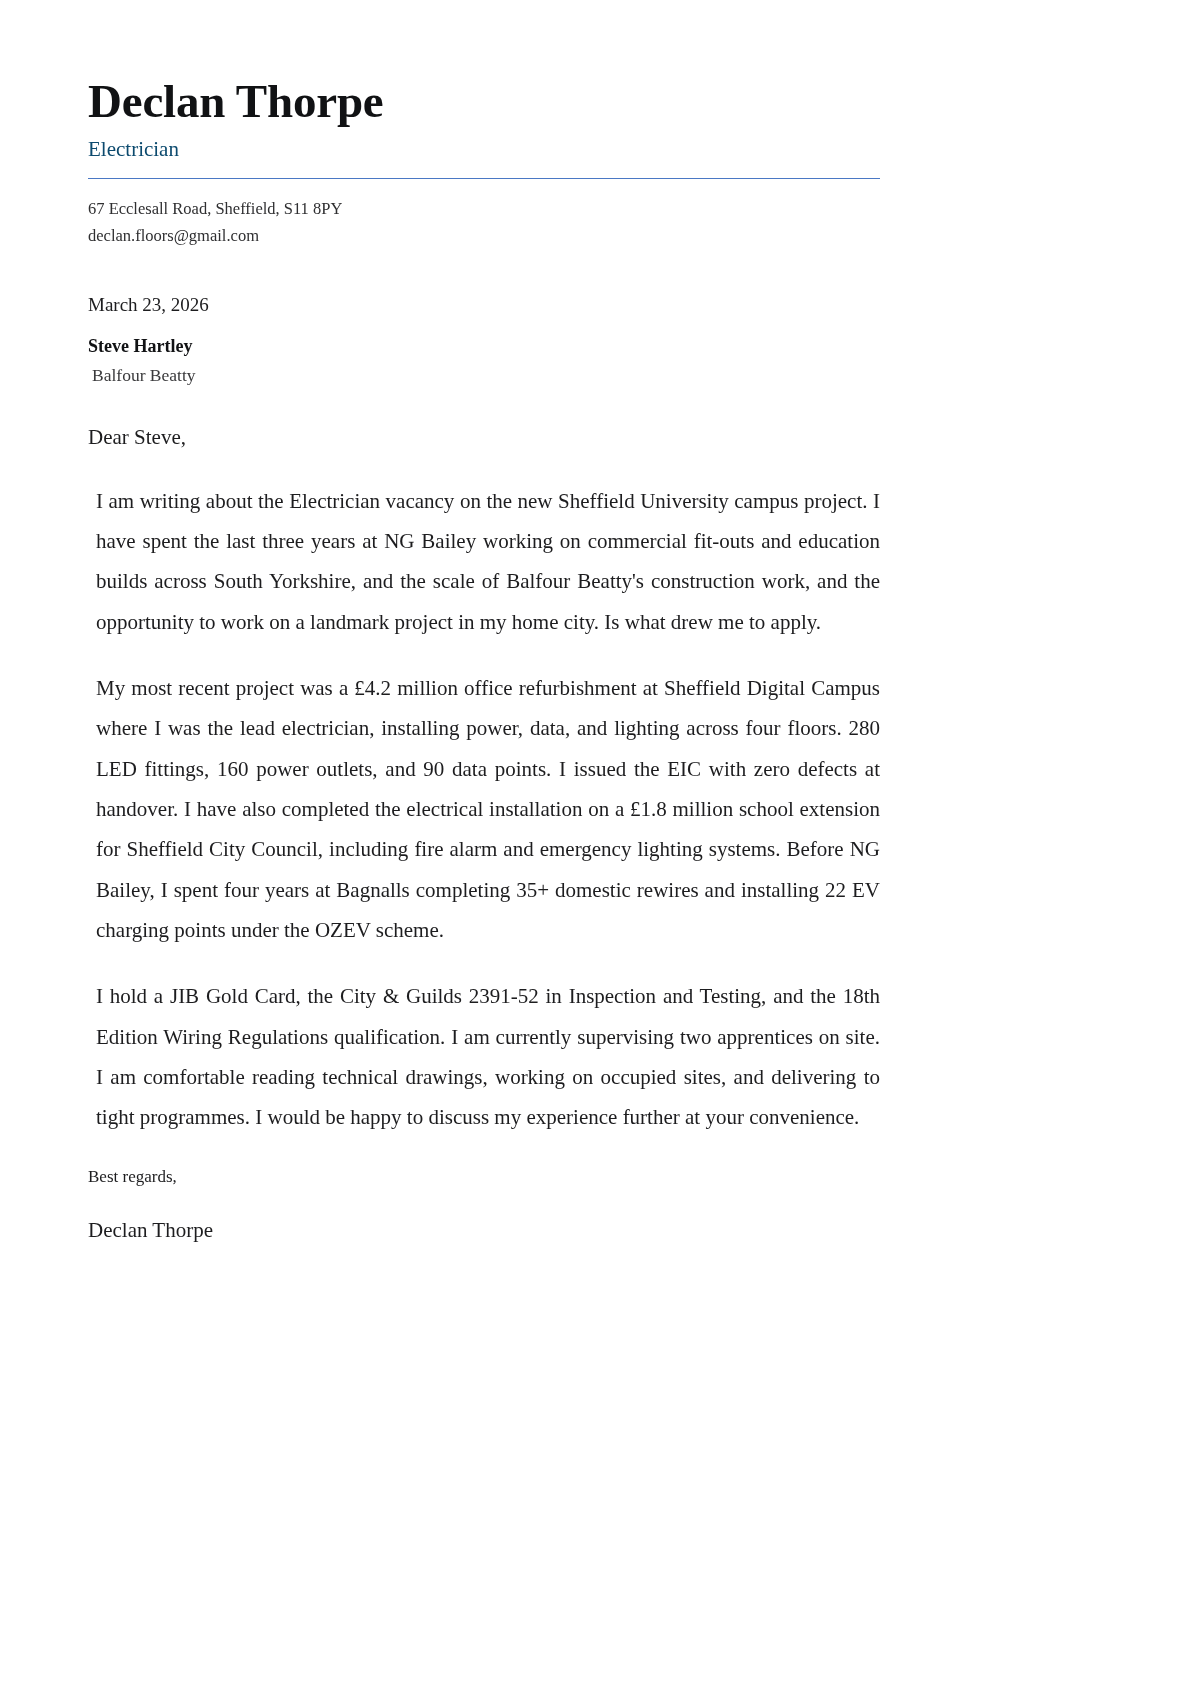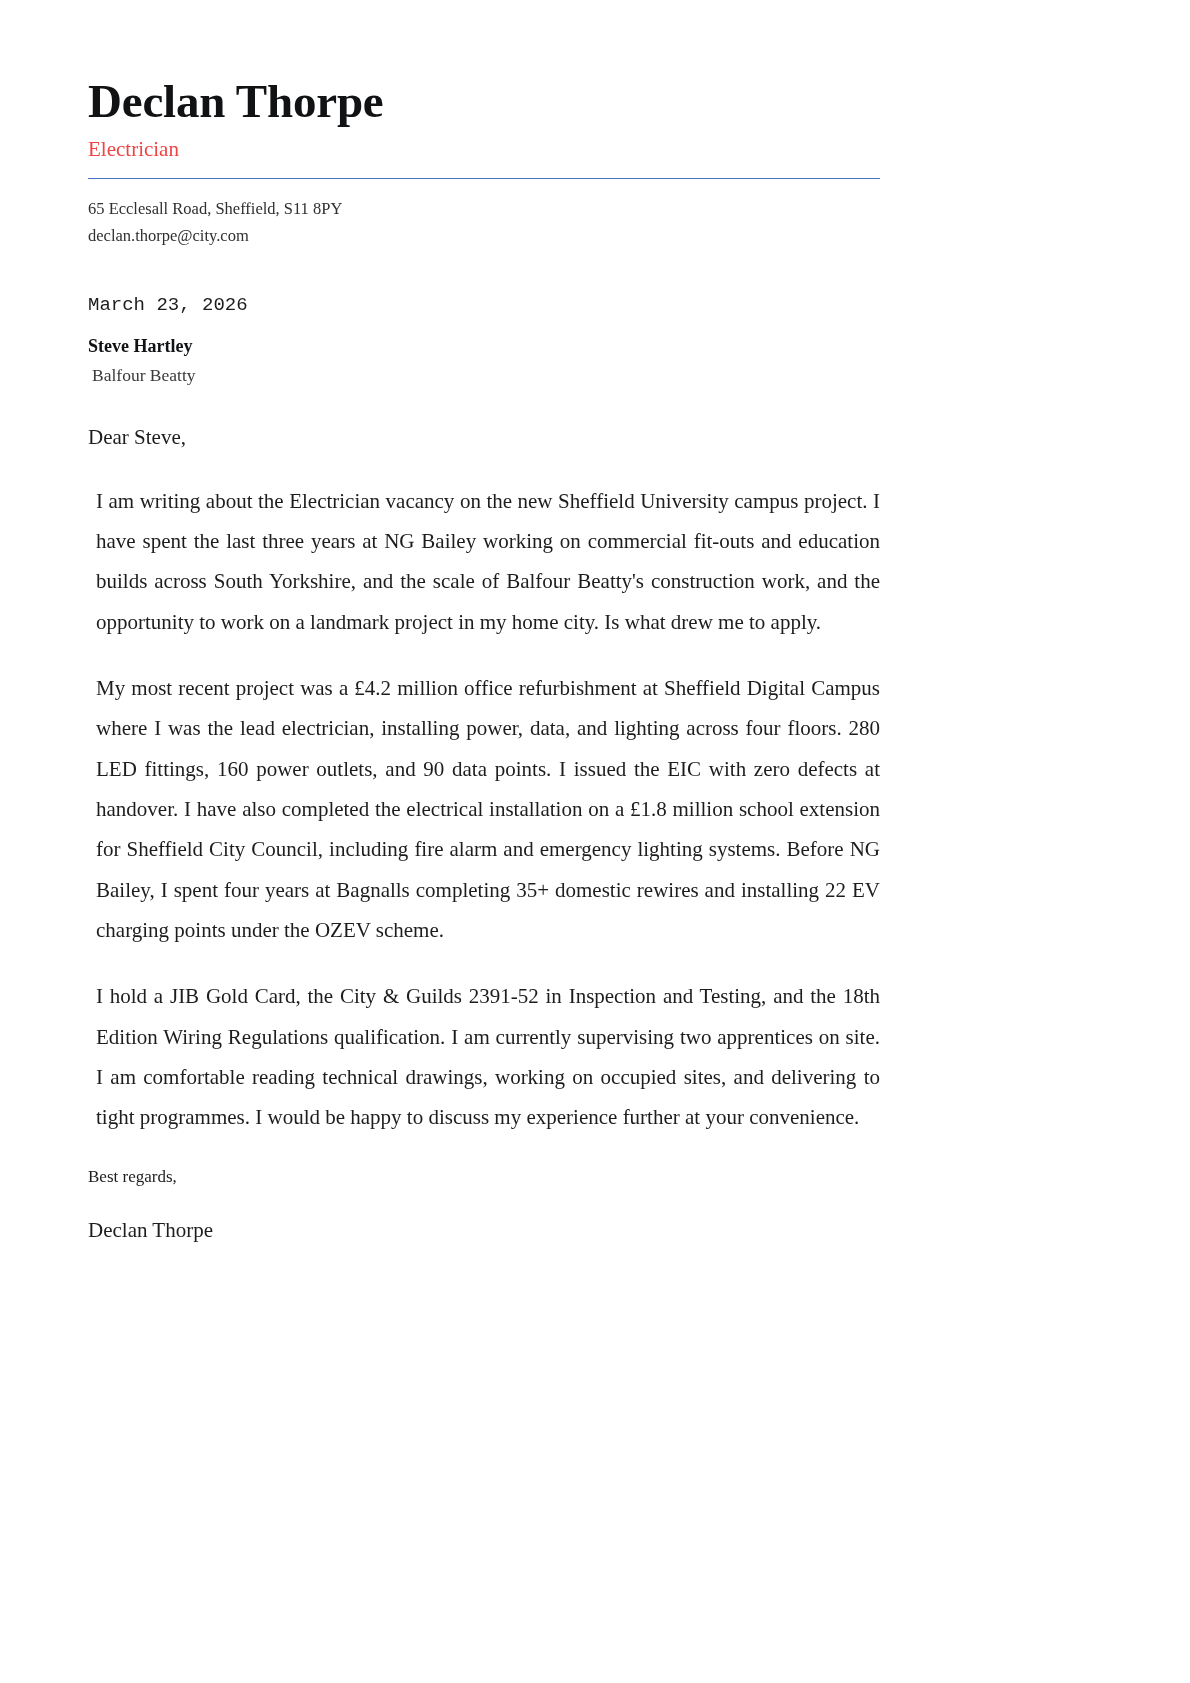--- a/index.html
+++ b/index.html
@@ -33,21 +33,21 @@
     letter-spacing: -0.2px;
     line-height: 1.08;
     margin: 0 0 10px 0;
     color: #111214;
   }
   .candidate-title {
     font-size: 21px;
     font-weight: 400;
     line-height: 1.2;
     margin: 0 0 16px 0;
-    color: #ef4444;
+    color: #0c4a6e;
   }
   .header-rule {
     height: 0;
     border: 0;
     border-top: 1.6px solid #4a78c4;
     margin: 0 0 17px 0;
     width: 100%;
   }
 
   
@@ -59,21 +59,20 @@
     line-height: 1.62;
     color: #2f2f31;
   }
 
   
   .date-line {
     font-size: 19px;
     line-height: 1.5;
     margin: 0 0 13px 0;
     color: #1d1d1f;
-    font-family: Liberation Mono, monospace;
   }
   .recipient-name {
     font-size: 18px;
     font-weight: 700;
     line-height: 1.45;
     margin: 12px 0 4px 0;
     color: #111214;
   }
   .recipient-company {
     font-size: 17.5px;
@@ -113,22 +112,22 @@
 
 <div class="page">
 
   <div class="letter-header">
     <h1 class="candidate-name">Declan Thorpe</h1>
     <div class="candidate-title">Electrician</div>
     <hr class="header-rule">
   </div>
 
   <div class="contact-block">
-    <div class="contact-line">65 Ecclesall Road, Sheffield, S11 8PY</div>
-    <div class="contact-line">declan.thorpe@city.com</div>
+    <div class="contact-line">67 Ecclesall Road, Sheffield, S11 8PY</div>
+    <div class="contact-line">declan.floors@gmail.com</div>
   </div>
 
   <div class="letter-meta">
     <div class="date-line">March 23, 2026</div>
     <div class="recipient-name">Steve Hartley</div>
     <div class="recipient-company">Balfour Beatty</div>
   </div>
 
   <div class="letter-body">
     <p class="salutation">Dear Steve,</p>

